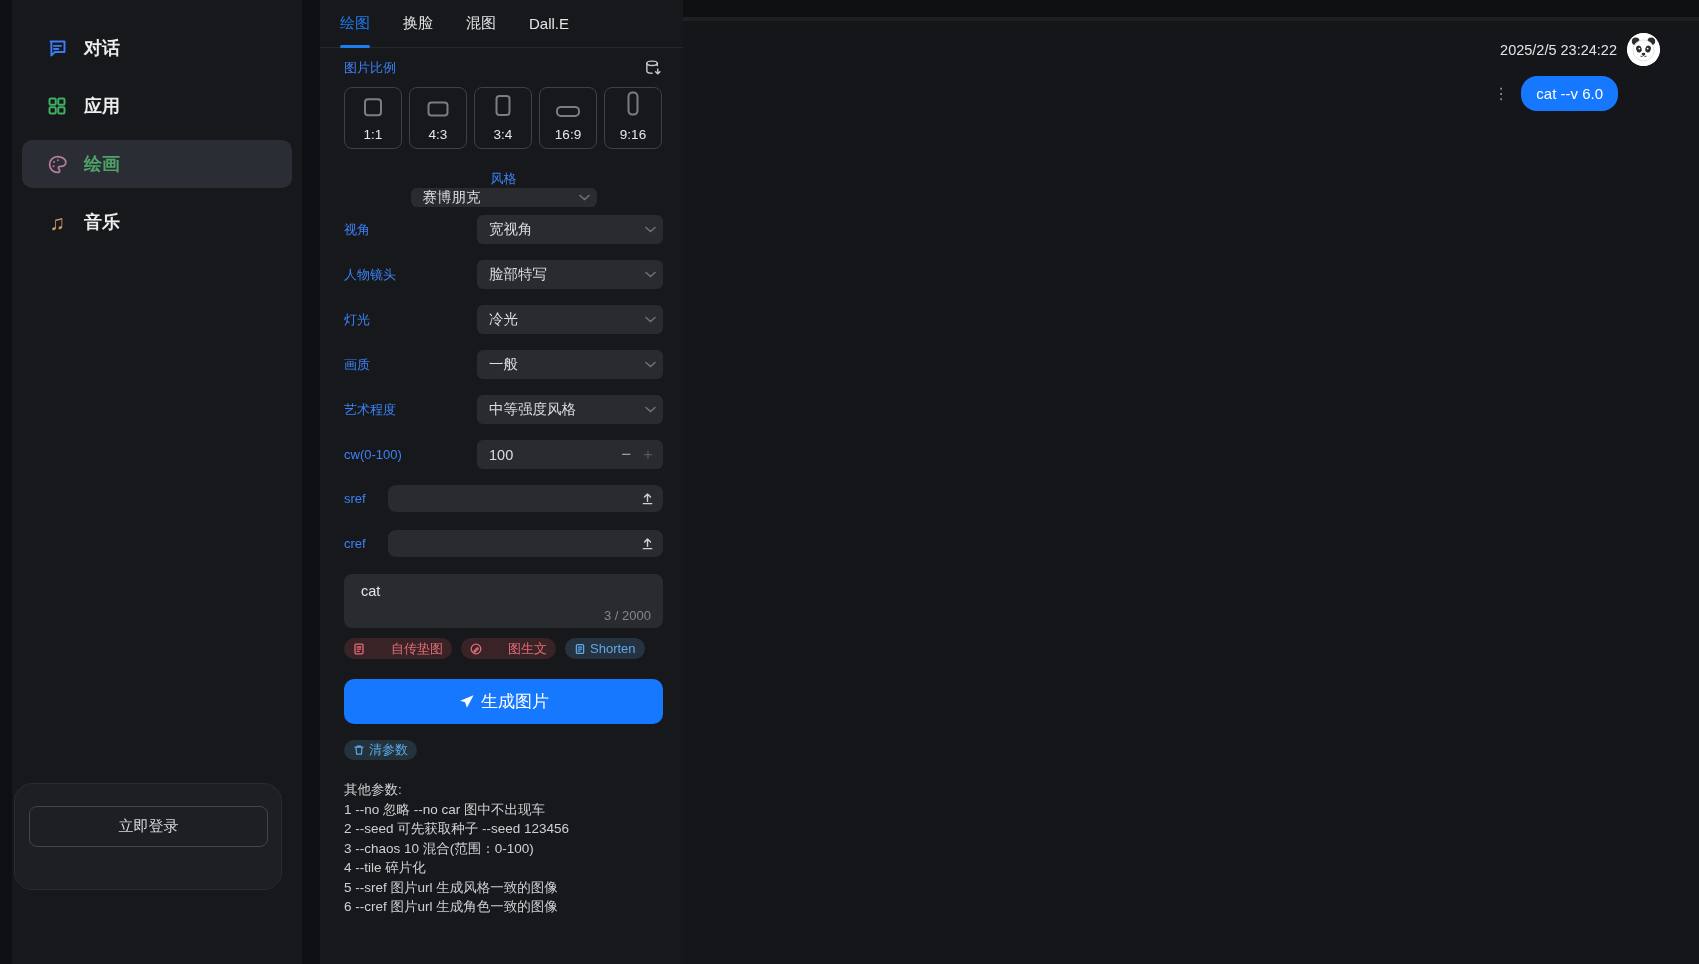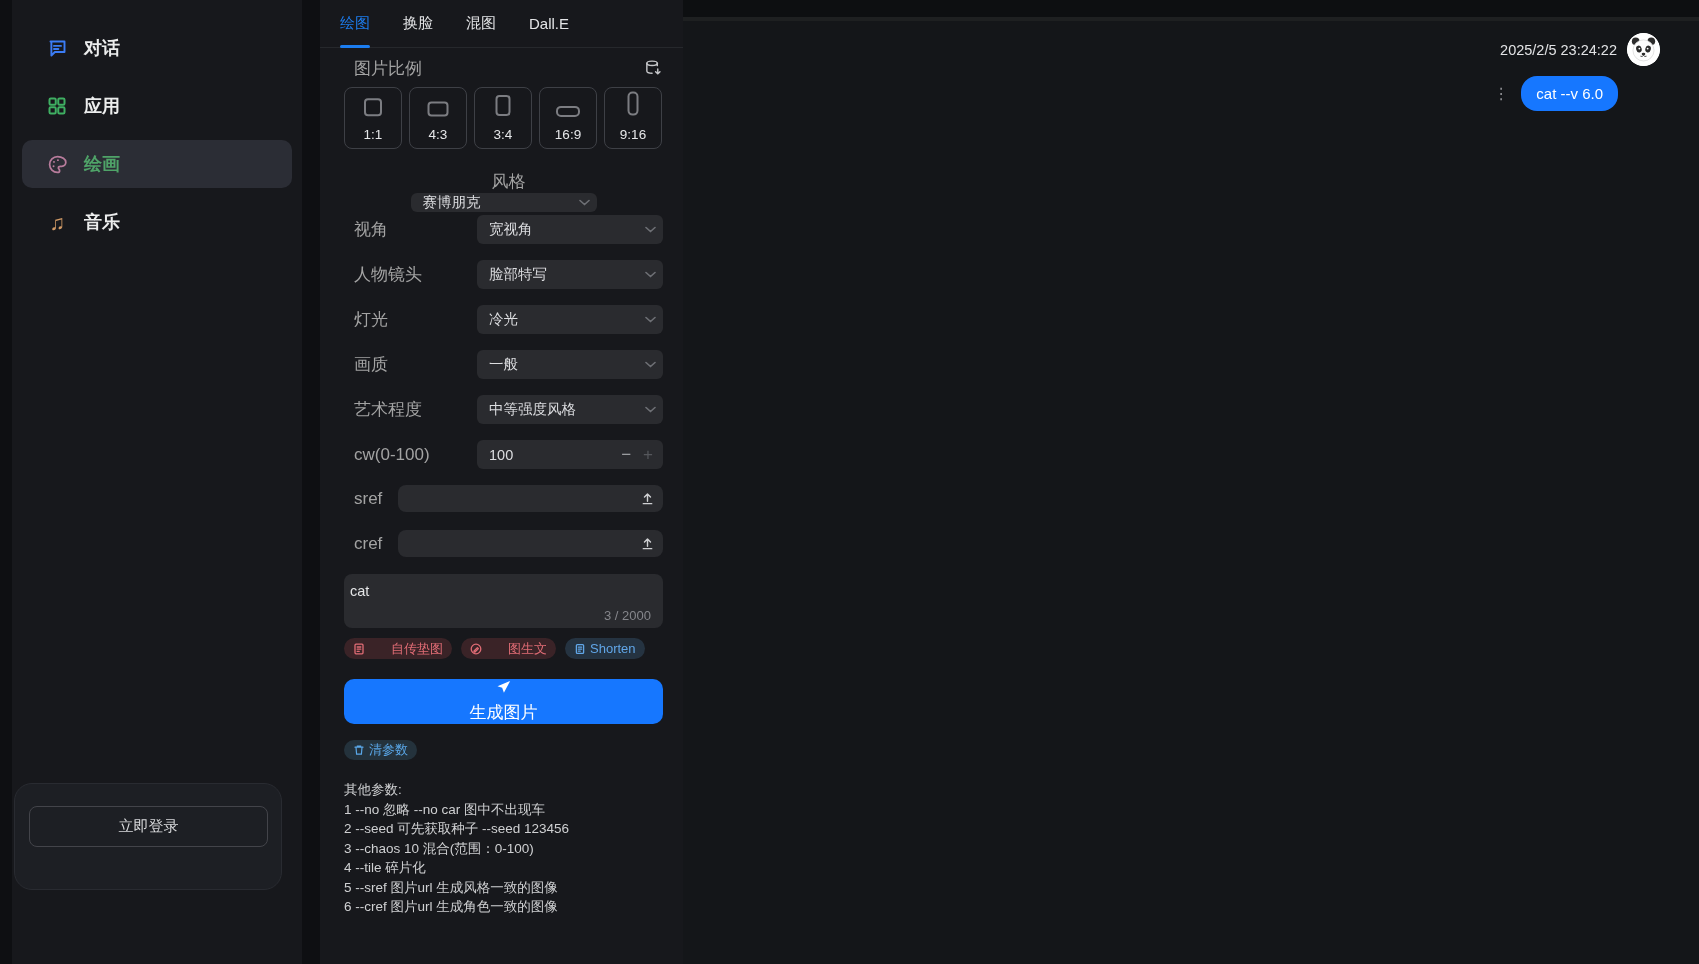--- a/index.html
+++ b/index.html
@@ -52,21 +52,21 @@
   }
   .tab { font-size:15px; color:#e4e5e7; cursor:pointer; position:relative; height:48px; display:flex; align-items:center; }
   .tab.active { color:#1c7df0; }
   .tab.active::after {
     content:""; position:absolute; left:0; right:0; bottom:0; height:3px;
     background:#1c7df0; border-radius:2px;
   }
   .panel-content { padding:0 20px 0 24px; }
 
   .ratio-head { margin-top:10px; height:20px; display:flex; align-items:center; justify-content:space-between; }
-  .field-label { font-size:17px; color:#a3a3a3;margin-left:10px; }
+  .field-label { font-size:13px; color:#3b82f6; }
   .icon-btn { background:none; border:none; cursor:pointer; padding:0; display:flex; }
 
   .ratio-row { margin-top:9px; display:flex; gap:7px; }
   .ratio-btn {
     width:58px; height:62px; border:1px solid #3e4046; border-radius:8px;
     background:transparent; cursor:pointer; position:relative;
     display:flex; flex-direction:column; align-items:center; justify-content:flex-end;
     padding-bottom:6px; font-family:inherit;
   }
   .ratio-shape { border:2px solid #7c7d82; border-radius:4px; position:absolute; top:50%; left:50%; transform:translate(-50%,-110%); }
@@ -105,37 +105,37 @@
     display:flex; align-items:center; justify-content:flex-end; padding-right:8px;
   }
 
   .prompt-box {
     margin-top:17px; height:54px; background:#2a2b2f; border-radius:8px;
     position:relative;
   }
   .prompt-box textarea {
     width:100%; height:100%; background:transparent; border:none; outline:none;
     resize:none; color:#e4e5e7; font-size:14.5px; font-family:inherit;
-    padding:9px 6px;
+    padding:9px 17px;
   }
   .prompt-counter { position:absolute; right:12px; bottom:5px; font-size:13px; color:#85868b; }
 
   .tags-row { margin-top:10px; display:flex; gap:9px; }
   .tag {
     height:21px; display:flex; align-items:center; gap:4px;
     padding:0 9px; border-radius:11px; font-size:13px; cursor:pointer;
   }
   .tag.pink { background:#3a2327; color:#e06c75;gap:26px; }
   .tag.blue { background:#253341; color:#61a6e8; }
 
   .generate-btn {
     margin-top:20px; width:319px; height:45px; background:#1677ff;
     border:none; border-radius:10px; color:#fff; font-size:17px;
     display:flex; align-items:center; justify-content:center; gap:6px;
-    cursor:pointer; font-family:inherit;flex-direction:column;
+    cursor:pointer; font-family:inherit;
   }
 
   .clear-row { margin-top:16px; }
   .tag.clear { height:20px; display:inline-flex; background:#24323c; color:#5aa7e8; border-radius:10px; font-size:13px; }
 
   .help { margin-top:20px; font-size:13.5px; color:#cfd0d2; line-height:19.5px; }
 
   
   .chat {
     position:absolute; left:683px; top:0; right:0; bottom:0;

